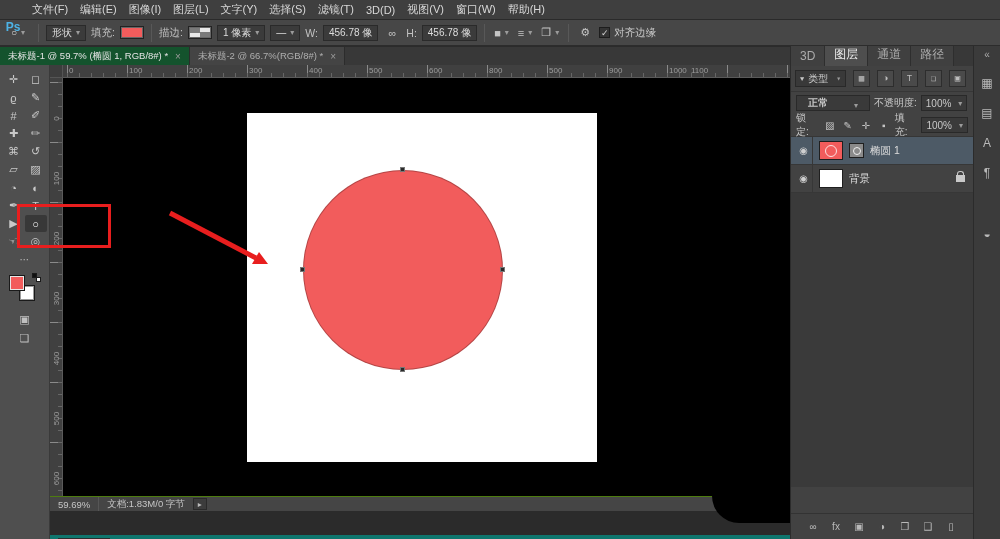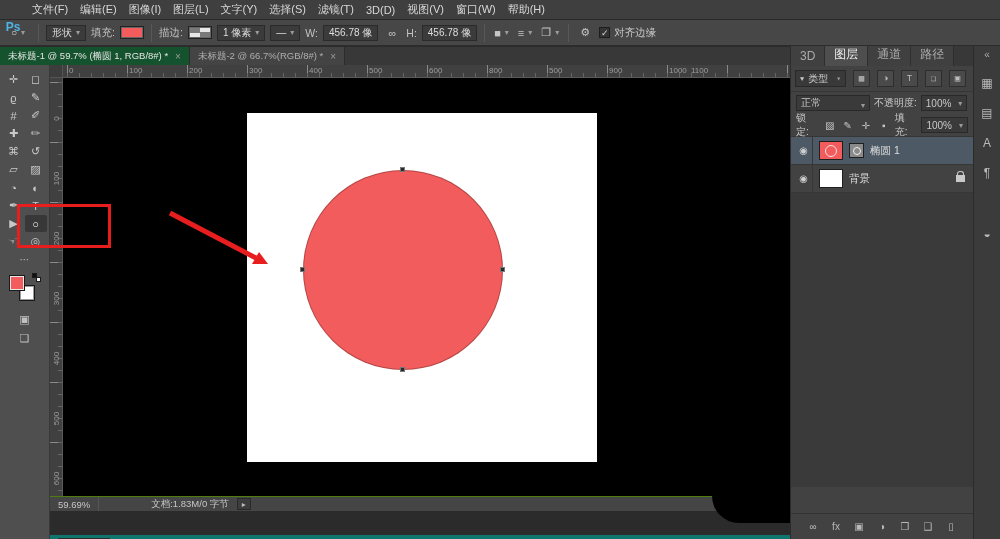--- a/index.html
+++ b/index.html
@@ -86,21 +86,21 @@
 
   
   .anno-rect { position:absolute; left:17px; top:204px; width:94px; height:44px; border:3px solid #e81e1e; z-index:60; }
   .anno-arrow { position:absolute; left:158px; top:202px; z-index:60; }
 
   
   .statusbar { position:absolute; left:50px; top:496px; width:740px; height:15px; background:#454545;
     border-top:1px solid #4d7c0f; display:flex; align-items:center; font-size:9.5px; color:#c6c6c6; z-index:3; }
   .statusbar .zoom { padding:0 8px; }
   .status-div { width:1px; height:100%; background:#333; border-right:1px solid #565656; }
-  .statusbar .docinfo { padding:0 8px;margin-left:44px; }
+  .statusbar .docinfo { padding:0 8px; }
   .status-btn { width:14px; height:12px; display:flex; align-items:center; justify-content:center;
     background:#3c3c3c; border:1px solid #2a2a2a; font-size:8px; color:#bbb; }
   .blob { position:absolute; left:712px; top:496px; width:78px; height:27px; background:#000;
     border-radius:0 0 0 30px; z-index:4; }
   .timeline { position:absolute; left:50px; top:535px; width:740px; height:28px; background:#0f766e; z-index:3; }
   .tl-tab { display:inline-flex; align-items:center; height:15px; margin:3px 0 0 8px; padding:0 10px;
     background:#4a4a4a; color:#cfcfcf; font-size:10px; border:1px solid #2d2d2d; border-bottom:none; }
   .tl-body { position:absolute; left:0; top:18px; width:740px; height:10px; background:#2f2f2f; }
 
   
@@ -110,21 +110,21 @@
   .panel-tab { padding:3px 9px 3px; font-size:12px; color:#ababab; background:#404040;
     border-right:1px solid #2e2e2e; }
   .panel-tab.active { background:#4e4e4e; color:#ececec; }
   .filter-row { height:26px; display:flex; align-items:center; gap:7px; padding:0 4px; border-bottom:1px solid #363636;font-family:Liberation Mono, monospace; }
   .kind-select { display:flex; align-items:center; gap:4px; background:#393939; border:1px solid #292929;
     height:17px; padding:0 4px; font-size:10px; flex:0 0 auto; }
   .mini-btn { width:17px; height:17px; background:#4a4a4a; border:1px solid #2d2d2d; color:#bdbdbd;
     font-size:9px; display:flex; align-items:center; justify-content:center; }
   .blend-row, .lock-row { height:22px; display:flex; align-items:center; gap:4px; padding:0 5px; font-size:10px; }
   .blend-select { display:flex; align-items:flex-end; justify-content:space-between; width:74px; height:16px;
-    background:#3a3a3a; border:1px solid #292929; padding:0 4px; }
+    background:#3a3a3a; border:1px solid #292929; padding:0 11px;font-weight:bold; }
   .val-box { display:flex; align-items:center; gap:3px; background:#3a3a3a; border:1px solid #292929;
     height:16px; padding:0 4px; }
   .lock-ico { width:14px; text-align:center; color:#c3c3c3; font-size:10px; }
   .layer-list { border-top:1px solid #363636; }
   .layer-row { display:flex; align-items:center; height:28px; padding:0 4px; gap:6px;
     border-bottom:1px solid #373737; background:#424242; font-size:10.5px; color:#dcdcdc; }
   .layer-row.selected { background:#4d5a66; }
   .eye-cell { width:18px; display:flex; justify-content:center; border-right:1px solid #373737;
     align-self:stretch; align-items:center; color:#cfcfcf; font-size:10px; }
   .thumb { width:24px; height:19px; border:1px solid #1f1f1f; background:#fff; position:relative; flex:0 0 auto; }

